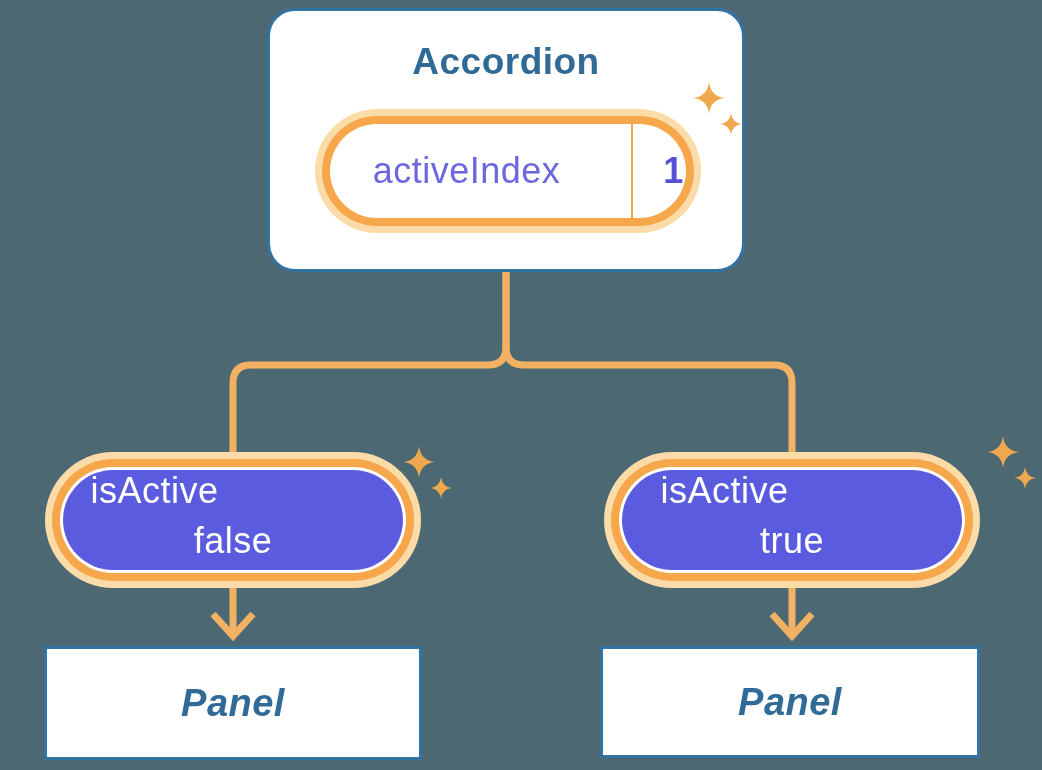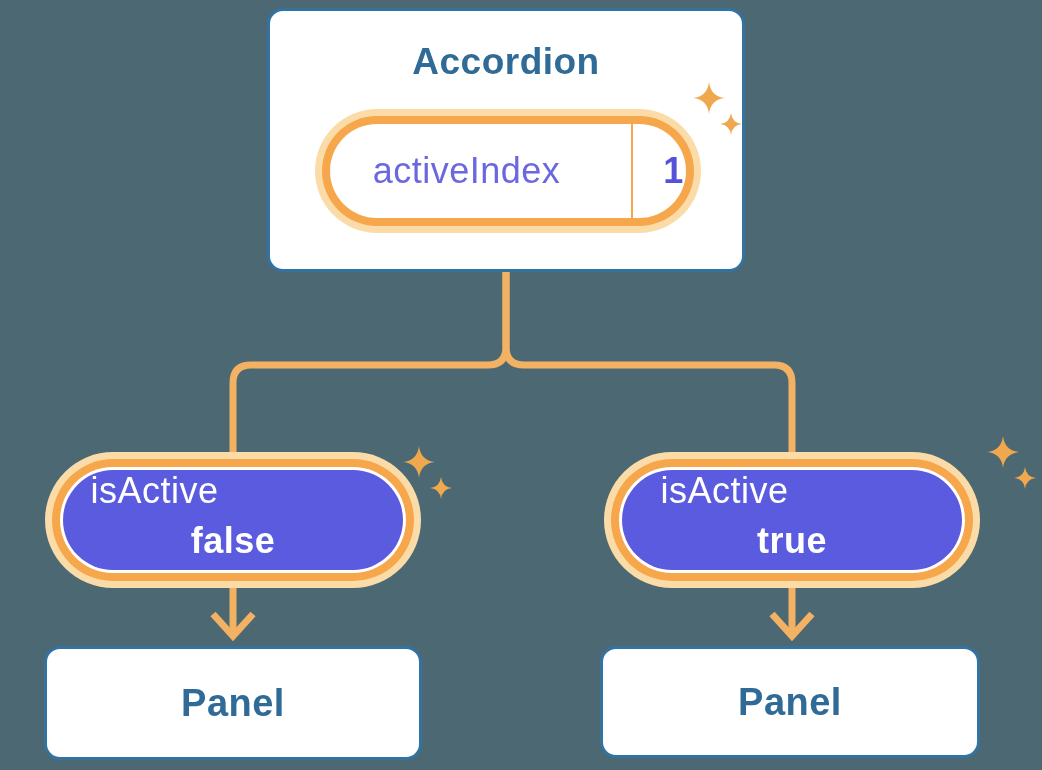--- a/index.html
+++ b/index.html
@@ -11,44 +11,44 @@
   *{margin:0;padding:0;box-sizing:border-box;}
   html,body{width:1042px;height:770px;overflow:hidden;}
   body{font-family:"Liberation Sans", sans-serif;background:var(--background);}
   .stage{position:relative;width:1042px;height:770px;background:var(--background);}
 
   .connectors{position:absolute;left:0;top:0;width:1042px;height:770px;z-index:1;}
   .connectors .line{fill:none;stroke:var(--connector);stroke-width:7;}
   .connectors .arrow{stroke-linejoin:miter;stroke-linecap:butt;}
 
   .card{position:absolute;background:var(--white);border:3px solid var(--card-border);z-index:2;}
-  .root-card{left:267px;top:8px;width:478px;height:264px;border-radius:16px;}
+  .root-card{left:267px;top:8px;width:478px;height:264px;border-radius:28px;}
   .card-title{margin-top:30px;text-align:center;font-size:37px;font-weight:600;color:var(--card-text);letter-spacing:.5px;}
 
   .pill{position:absolute;display:flex;align-items:stretch;border-radius:999px;z-index:2;}
   .pill-light{left:60px;top:113px;width:356px;height:94px;background:var(--white);
     box-shadow:0 0 0 8px var(--pill-orange),0 0 0 15px var(--pill-glow);gap:28px;}
   .pill-light .pill-label{width:273px;color:var(--purple-text);}
   .pill-light .pill-divider{width:2px;background:var(--pill-orange);}
   .pill-light .pill-value{flex:1;color:var(--value-text);font-weight:700;}
 
   .pill-purple{width:340px;height:100px;background:var(--purple-fill);
     box-shadow:0 0 0 3px var(--white),0 0 0 11px var(--pill-orange),0 0 0 18px var(--pill-glow);flex-direction:column;}
   .pill-purple .pill-label{color:var(--white);}
   .pill-purple .pill-divider{width:3px;background:var(--white);}
-  .pill-purple .pill-value{flex:1;color:var(--white);font-weight:700;}
+  .pill-purple .pill-value{flex:1;color:var(--white);font-weight:400;}
   .pill-left{left:63px;top:470px;}
   .pill-left .pill-label{width:183px;}
   .pill-right{left:622px;top:470px;}
   .pill-right .pill-label{width:205px;}
 
   .pill-label,.pill-value{display:flex;align-items:center;justify-content:center;
     font-size:36px;letter-spacing:.5px;}
 
-  .panel{border-radius:16px;display:flex;align-items:center;justify-content:center;}
+  .panel{border-radius:0;display:flex;align-items:center;justify-content:center;font-style:italic;}
   .panel-left{left:44px;top:646px;width:378px;height:114px;}
   .panel-right{left:600px;top:646px;width:380px;height:112px;}
   .panel-label{font-size:38px;font-weight:600;color:var(--card-text);letter-spacing:.5px;}
 
   .sparkles{position:absolute;width:50px;height:54px;z-index:3;}
   .sparkles path{fill:var(--sparkle);}
   .sparkles-top{left:693px;top:82px;}
   .sparkles-left{left:403px;top:446px;}
   .sparkles-right{left:987px;top:436px;}
 </style>

